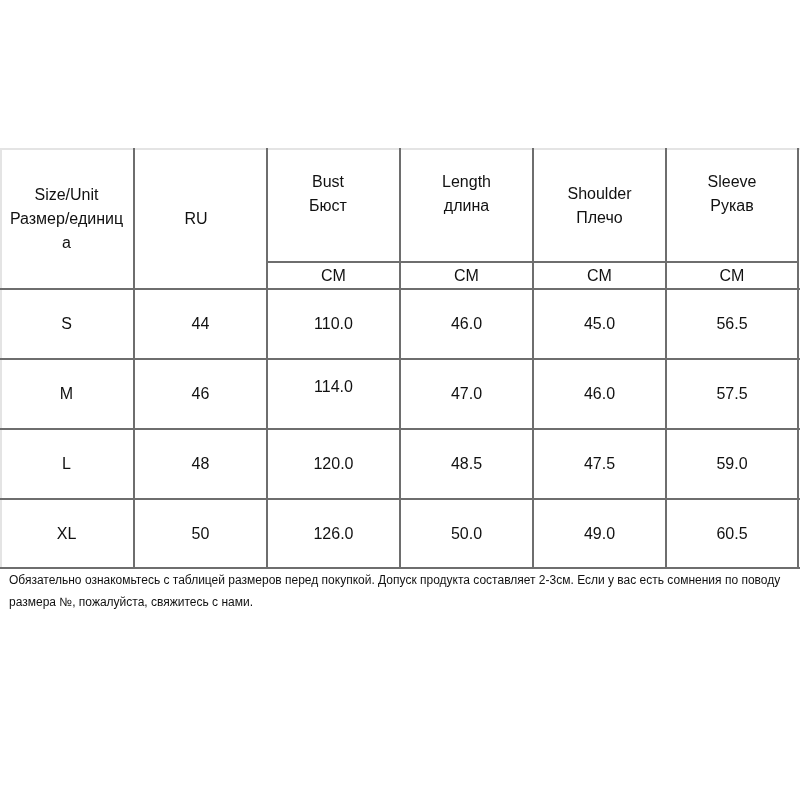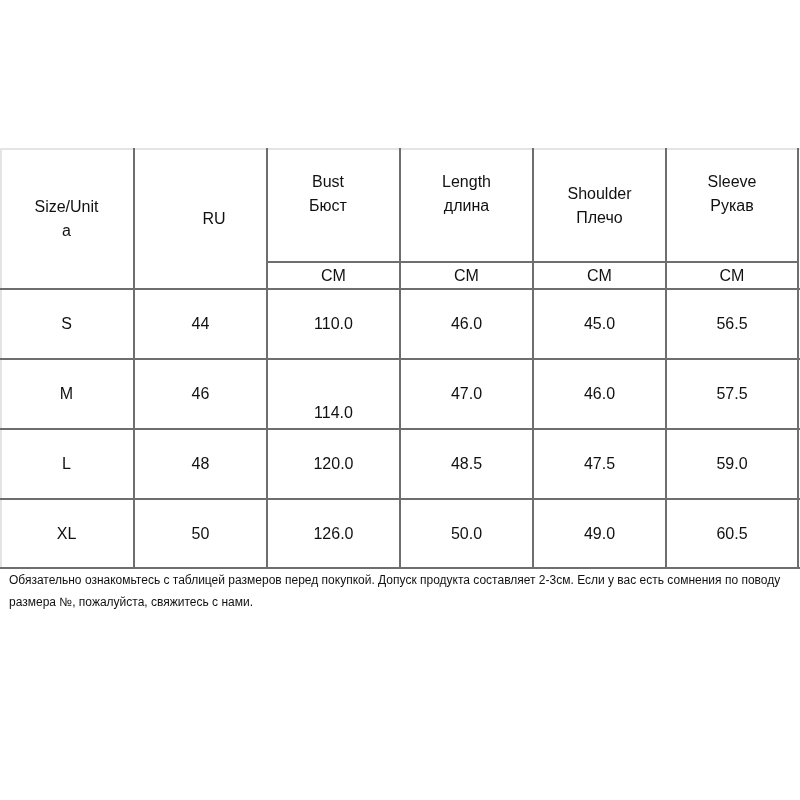--- a/index.html
+++ b/index.html
@@ -71,24 +71,25 @@
   <div class="line hline" style="left:267px;top:113px;width:531px;"></div>
   <div class="line hline" style="left:0;top:140px;width:800px;"></div>
   <div class="line hline" style="left:0;top:210px;width:800px;"></div>
   <div class="line hline" style="left:0;top:280px;width:800px;"></div>
   <div class="line hline" style="left:0;top:350px;width:800px;"></div>
   <div class="line hline" style="left:0;top:419px;width:800px;"></div>
 
   <div class="cell" style="left:0;top:2px;width:133px;height:138px;">
     <div class="stack">
       <span>Size/Unit</span>
+      <span>Размер/единиц</span>
       <span>а</span>
     </div>
   </div>
-  <div class="cell" style="left:153px;top:2px;width:122px;height:138px;">
+  <div class="cell" style="left:135px;top:2px;width:122px;height:138px;">
     <span>RU</span>
   </div>
 
   <div class="cell" style="left:268px;top:2px;width:120px;height:111px;padding-bottom:24px;box-sizing:border-box;">
     <div class="stack">
       <span>Bust</span>
       <span>Бюст</span>
     </div>
   </div>
   <div class="cell" style="left:401px;top:2px;width:131px;height:111px;padding-bottom:24px;box-sizing:border-box;">
@@ -120,21 +121,21 @@
     <div class="cell" style="left:135px;top:142px;width:131px;height:68px;">44</div>
     <div class="cell" style="left:268px;top:142px;width:131px;height:68px;">110.0</div>
     <div class="cell" style="left:401px;top:142px;width:131px;height:68px;">46.0</div>
     <div class="cell" style="left:534px;top:142px;width:131px;height:68px;">45.0</div>
     <div class="cell" style="left:667px;top:142px;width:130px;height:68px;">56.5</div>
   </div>
 
   <div>
     <div class="cell" style="left:0;top:212px;width:133px;height:68px;">M</div>
     <div class="cell" style="left:135px;top:212px;width:131px;height:68px;">46</div>
-    <div class="cell" style="left:268px;top:222px;width:131px;height:86px;">114.0</div>
+    <div class="cell" style="left:268px;top:196px;width:131px;height:86px;">114.0</div>
     <div class="cell" style="left:401px;top:212px;width:131px;height:68px;">47.0</div>
     <div class="cell" style="left:534px;top:212px;width:131px;height:68px;">46.0</div>
     <div class="cell" style="left:667px;top:212px;width:130px;height:68px;">57.5</div>
   </div>
 
   <div>
     <div class="cell" style="left:0;top:282px;width:133px;height:68px;">L</div>
     <div class="cell" style="left:135px;top:282px;width:131px;height:68px;">48</div>
     <div class="cell" style="left:268px;top:282px;width:131px;height:68px;">120.0</div>
     <div class="cell" style="left:401px;top:282px;width:131px;height:68px;">48.5</div>

